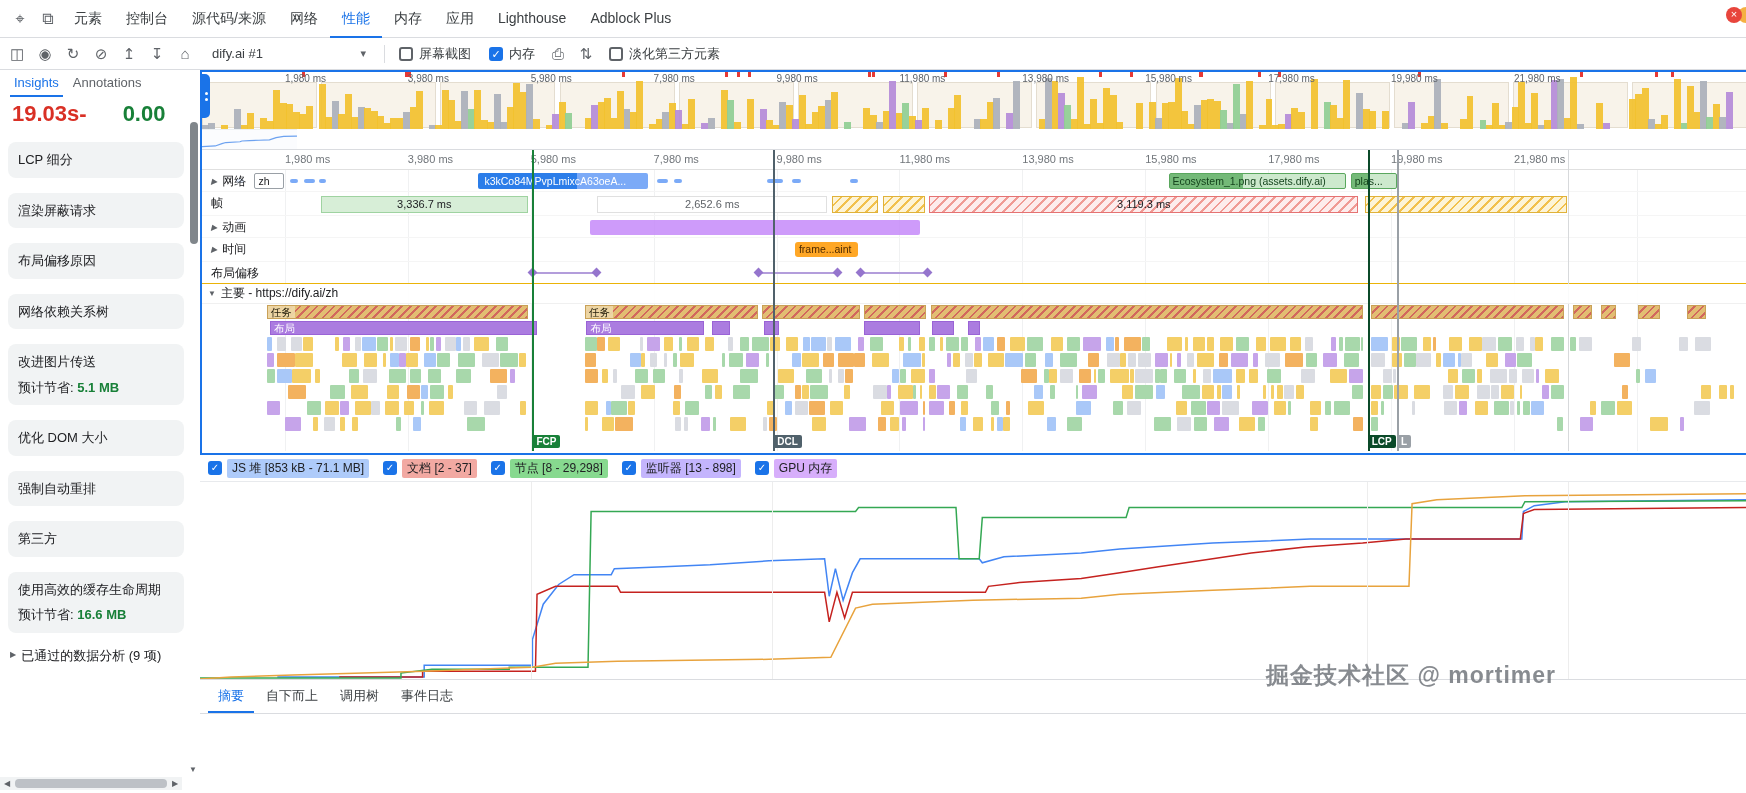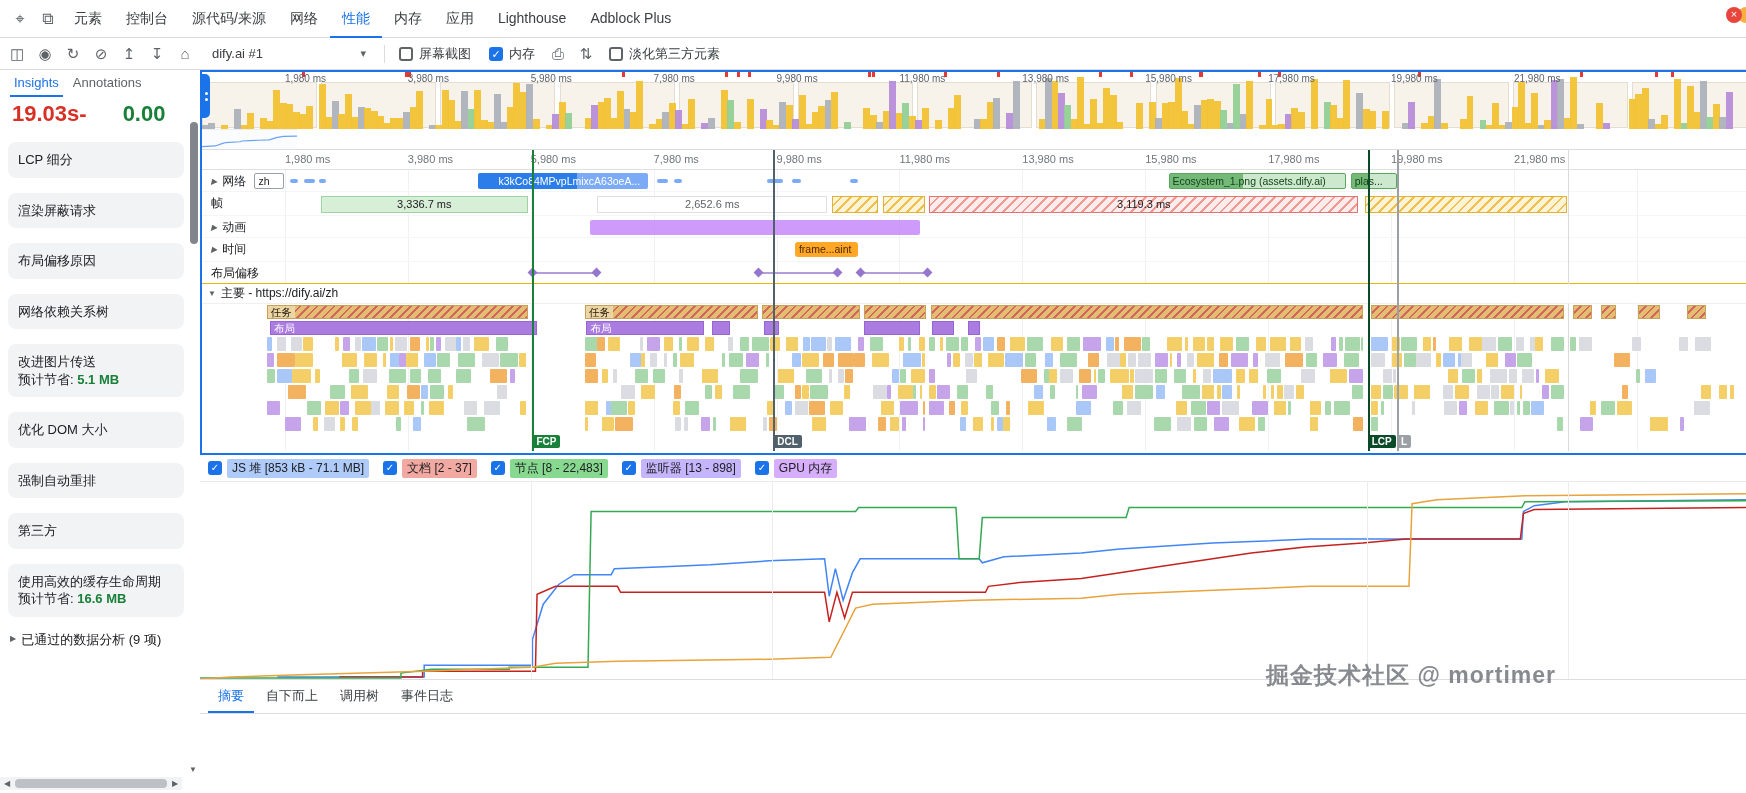--- a/index.html
+++ b/index.html
@@ -26,21 +26,21 @@
 
 .content{display:flex;height:721px}
 
 .sidebar{width:200px;flex:none;position:relative;overflow:hidden;background:#fff}
 .sb-tabs{display:flex;gap:6px;padding-left:10px;height:27px;align-items:flex-end;background:#fff}
 .sb-tab{font-size:13px;color:#5f6368;padding:0 4px 5px;cursor:pointer;border-bottom:2px solid transparent}
 .sb-tab.active{color:#1a73e8;border-bottom-color:#1a73e8}
 .sb-metrics{display:flex;gap:36px;padding:4px 12px 0;font-size:22px;font-weight:700}
 .m-red{color:#d93025}.m-green{color:#188038}
 .sb-card{margin:15px 16px 0 8px;background:#f1f3f4;border-radius:8px;padding:9px 10px;font-size:13px;color:#202124;cursor:pointer;line-height:1.35}
-.sb-save{margin-top:0}
+.sb-save{margin-top:8px}
 .sb-save-val{color:#188038;font-weight:700}
 .sb-passed{margin:14px 16px 0 10px;font-size:13px;line-height:1.4;cursor:pointer;display:flex;gap:5px}
 .sb-passed .tri{margin-top:2px}
 .sb-vscroll{position:absolute;top:30px;right:1px;width:10px;bottom:40px}
 .sb-vthumb{position:absolute;top:22px;left:1px;width:8px;height:122px;background:#80868b;border-radius:4px}
 .sb-scroll-down{position:absolute;right:1px;bottom:17px;width:12px;font-size:8px;color:#5f6368;text-align:center;cursor:pointer}
 .sb-hscroll{position:absolute;left:0;right:18px;bottom:1px;height:13px;background:#f1f3f4;display:flex;align-items:center}
 .arr{font-size:8px;color:#5f6368;width:14px;text-align:center;cursor:pointer}
 .sb-hthumb{flex:1;height:9px;background:#bdc1c6;border-radius:4px;margin:0 1px}
 
@@ -66,21 +66,21 @@
 #animRow{height:22px;border-bottom:1px solid #f5f5f5}
 #timingsRow{height:24px;border-bottom:1px solid #f5f5f5}
 #lsRow{height:22px;border-bottom:1px solid #eab308}
 .main-header{height:20px;display:flex;align-items:center;gap:5px;padding-left:6px;font-size:12px;color:#202124;border-bottom:1px solid #f0f0f0;position:relative;z-index:2;background:rgba(255,255,255,.88)}
 #flame{position:relative;height:129px}
 #markersRow{position:relative;height:18px}
 .trk-label{position:absolute;left:6px;top:3px;z-index:6;font-size:12px;color:#202124;background:rgba(255,255,255,.82);padding:0 3px;display:flex;gap:5px;align-items:center;white-space:nowrap}
 .tri{font-size:8px;color:#5f6368}
 .net-bar{position:absolute;top:3px;height:16px;font-size:10.5px;line-height:14px;white-space:nowrap;overflow:hidden;border-radius:2px;z-index:2}
 .net-doc{background:#fff;border:1px solid #9aa0a6;color:#202124;padding:0 3px}
-.net-script{background:linear-gradient(90deg,#2b7de9 0 58%,#7baaf7 58% 100%);color:#fff;padding:0 20px;line-height:16px}
+.net-script{background:linear-gradient(90deg,#2b7de9 0 58%,#7baaf7 58% 100%);color:#fff;padding:0 6px;line-height:16px}
 .net-image{background:linear-gradient(90deg,#74b978 0 42%,#cde9cd 42% 100%);border:1px solid #5aa75e;color:#14431c;padding:0 3px}
 .net-tick{position:absolute;top:9px;height:4px;background:#7baaf7;border-radius:2px;z-index:1}
 .frame{position:absolute;top:4px;height:17px;font-size:11px;line-height:15px;text-align:center;color:#202124;overflow:hidden;white-space:nowrap;z-index:2}
 .frame-good{background:#d7eed7;border:1px solid #9fd3a1}
 .frame-idle{background:#fff;border:1px solid #e0e0e0;color:#5f6368}
 .frame-partial{background:repeating-linear-gradient(135deg,#fdf4d7 0 5px,#f2c14d 5px 7px);border:1px solid #e0b23a}
 .frame-dropped{background:repeating-linear-gradient(135deg,#fdecec 0 5px,#f09a94 5px 7px);border:1px solid #e57373}
 .anim-bar{position:absolute;top:4px;height:15px;background:#c58af9;opacity:.85;border-radius:2px;z-index:2}
 .timing-badge{position:absolute;top:4px;height:15px;background:#ffa726;border-radius:3px;font-size:10.5px;line-height:15px;color:#4e2a00;padding:0 4px;white-space:nowrap;z-index:2;overflow:hidden}
 .ls-seg{position:absolute;top:10px;height:2px;background:#b39ddb;z-index:2}
@@ -997,21 +997,21 @@
         <div class="leg-item">
           <span class="leg-box">✓</span>
           <span class="leg-chip" style="background: rgb(174, 203, 250);">JS 堆 [853 kB - 71.1 MB]</span>
         </div>
         <div class="leg-item">
           <span class="leg-box">✓</span>
           <span class="leg-chip" style="background: rgb(242, 169, 162);">文档 [2 - 37]</span>
         </div>
         <div class="leg-item">
           <span class="leg-box">✓</span>
-          <span class="leg-chip" style="background: rgb(135, 217, 143);">节点 [8 - 22,483]</span>
+          <span class="leg-chip" style="background: rgb(135, 217, 143);">节点 [8 - 29,298]</span>
         </div>
         <div class="leg-item">
           <span class="leg-box">✓</span>
           <span class="leg-chip" style="background: #c4b5fd;">监听器 [13 - 898]</span>
         </div>
         <div class="leg-item">
           <span class="leg-box">✓</span>
           <span class="leg-chip" style="background: rgb(215, 174, 251);">GPU 内存</span>
         </div>
       </div>

